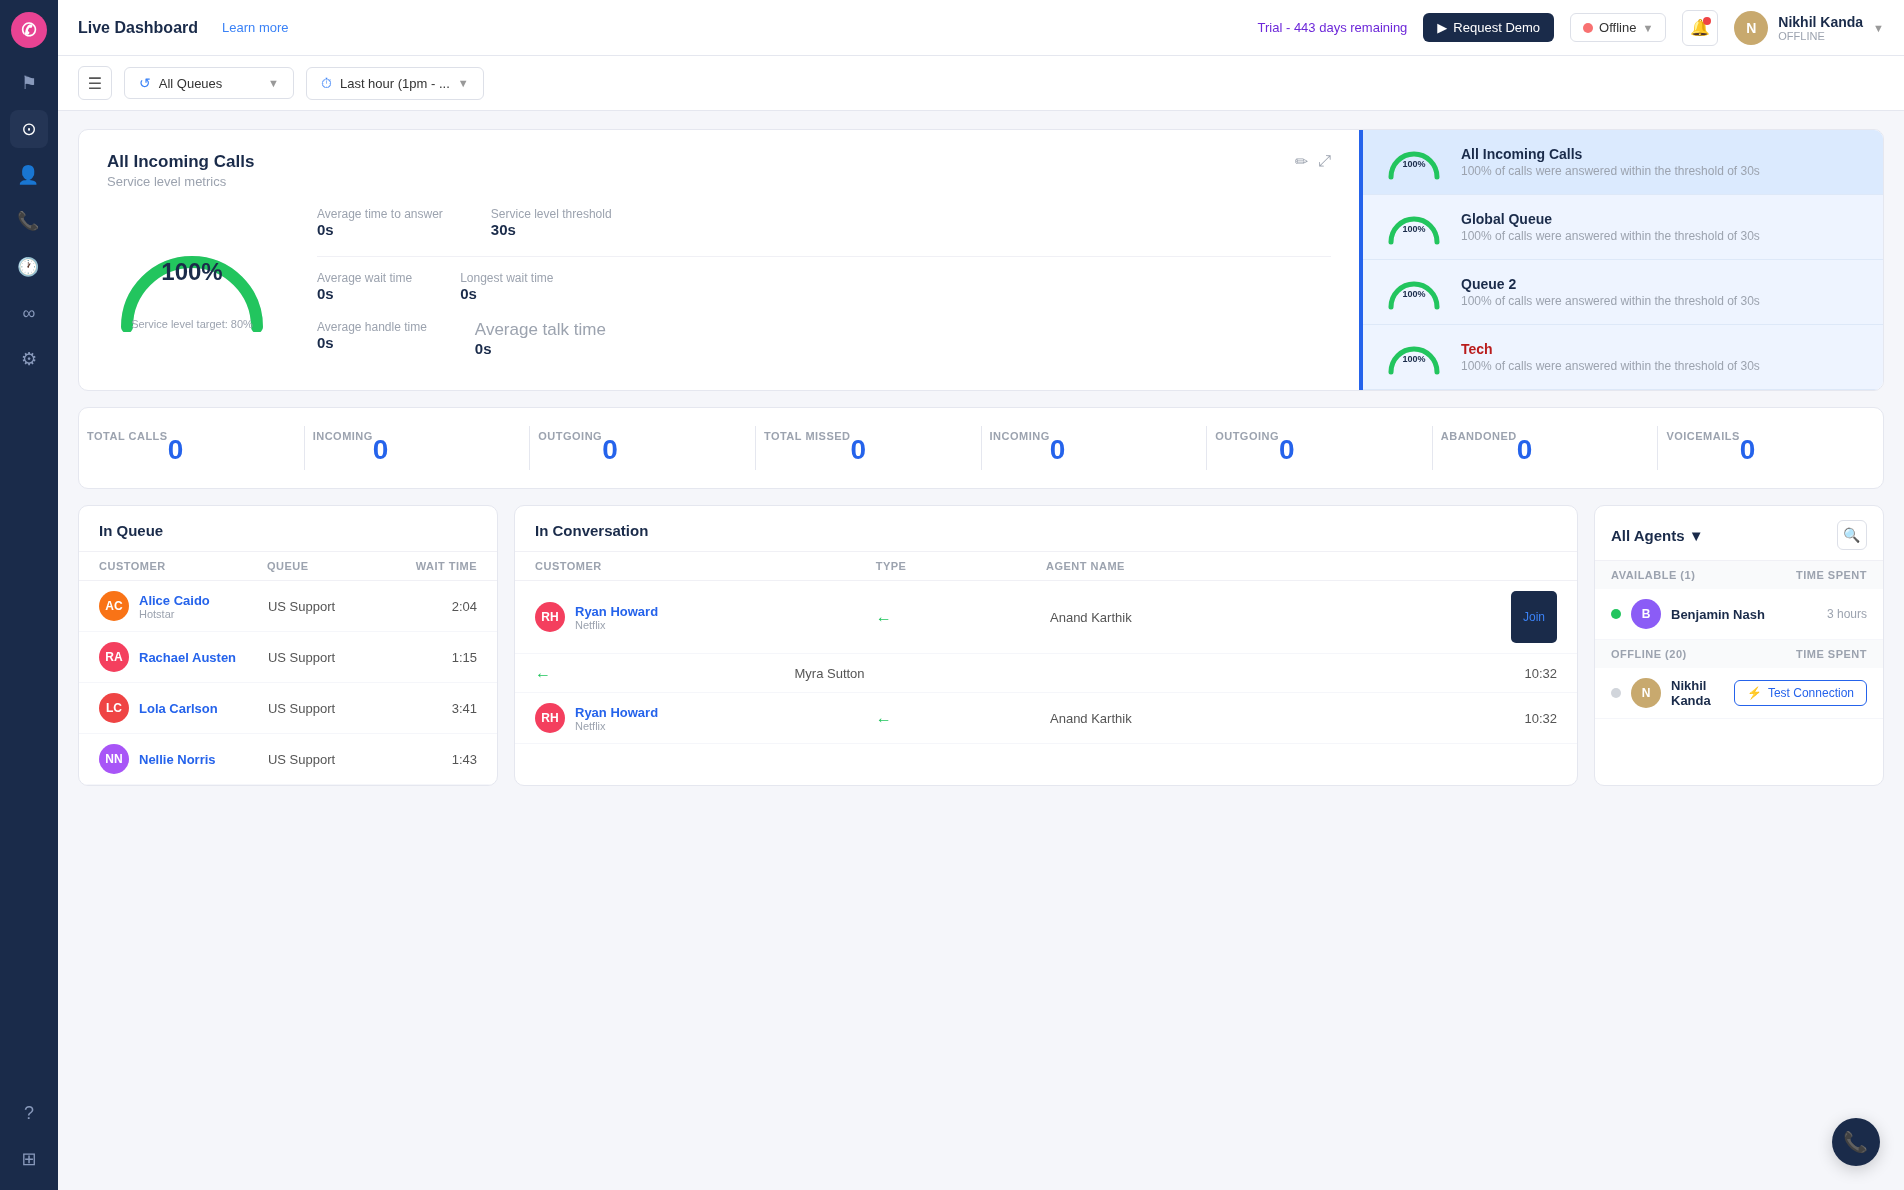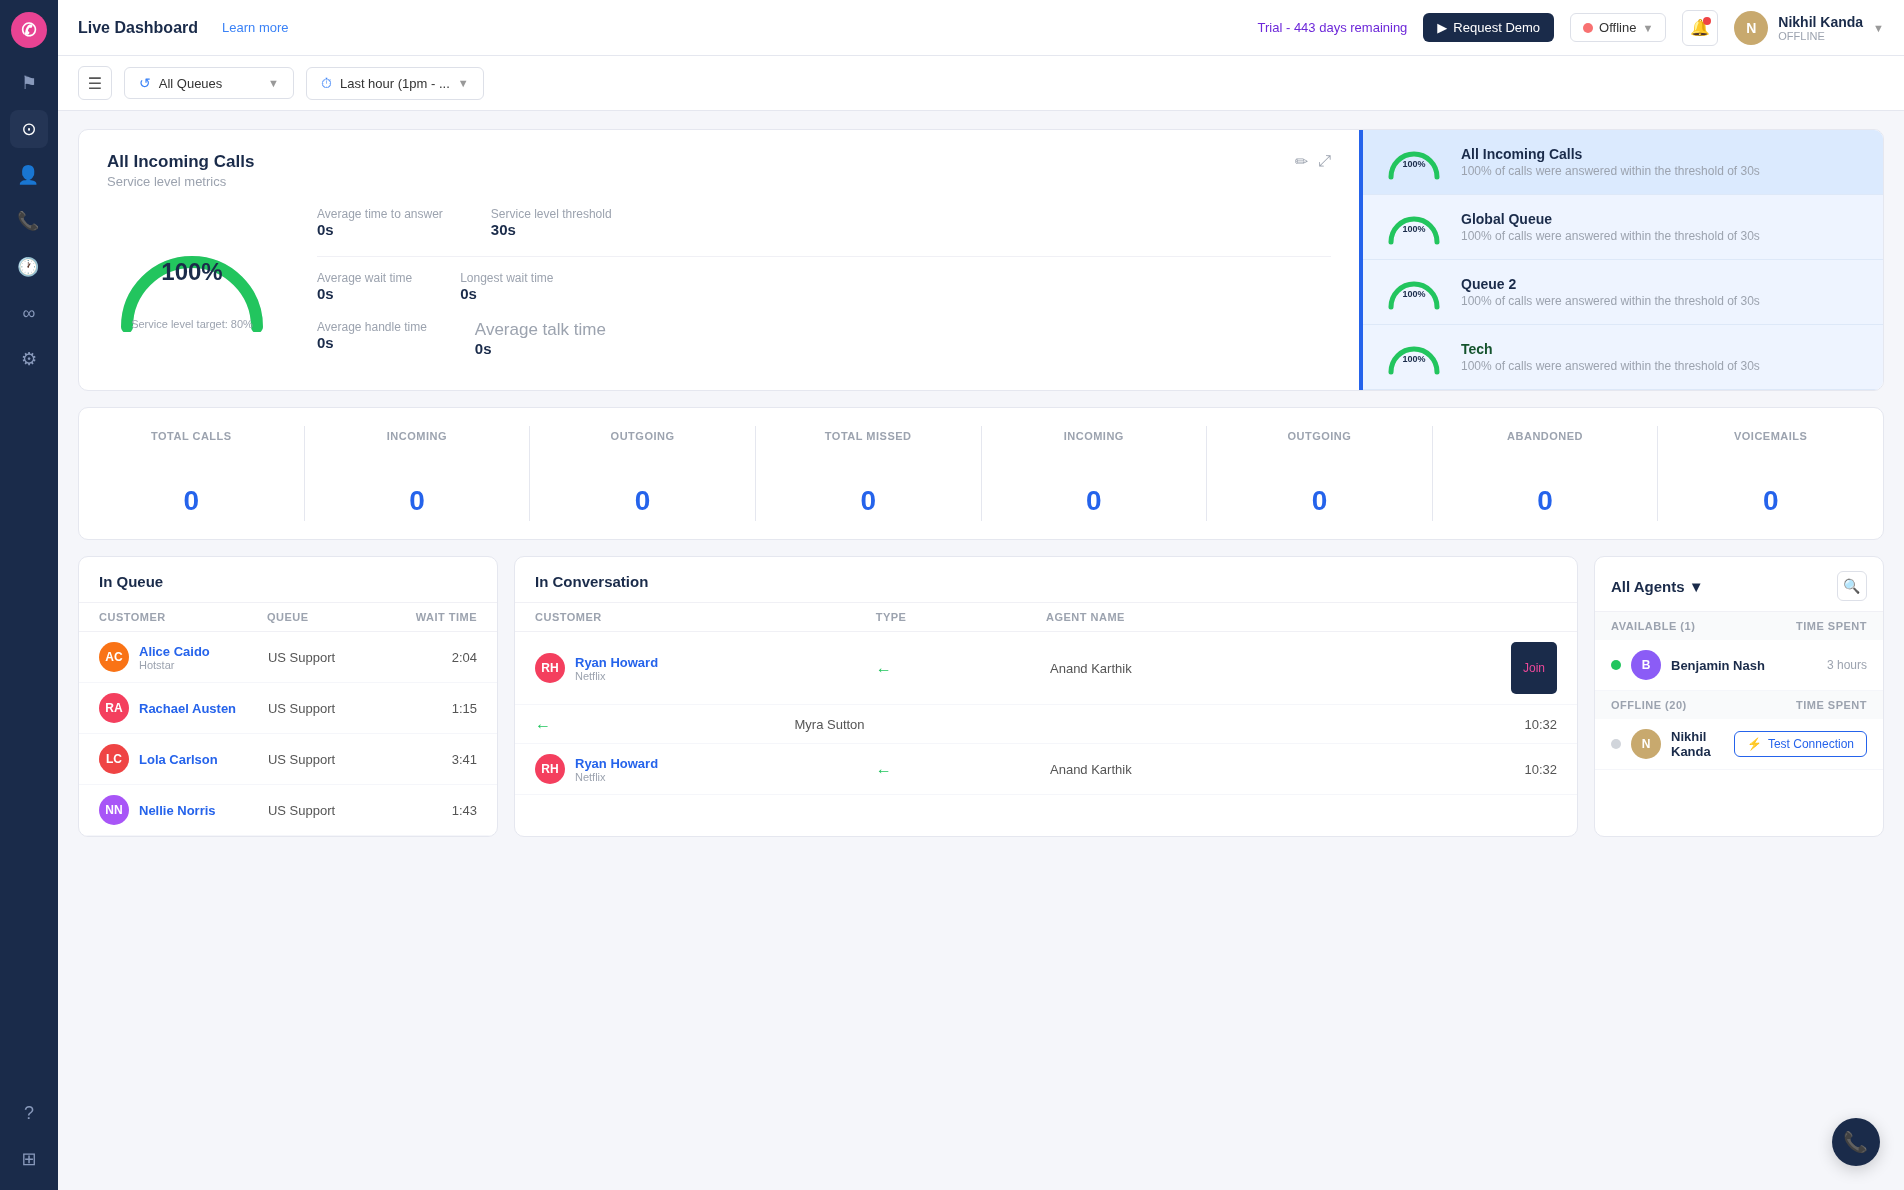--- a/index.html
+++ b/index.html
@@ -178,25 +178,22 @@
     .stats-bar {
       background: #fff;
       border-radius: 10px;
       border: 1px solid #e5e7ef;
       display: flex;
       padding: 18px 0;
     }
     .stat-item {
       flex: 1;
       display: flex;
-      flex-direction: column;
-      align-items: center;
       border-right: 1px solid #e5e7ef;
       padding: 4px 8px;
-      gap: 39px;
     }
     .stat-item:last-child { border-right: none; }
 
     
     .bottom-grid {
       display: flex;
       gap: 16px;
     }
     .bottom-card {
       background: #fff;
@@ -255,21 +252,21 @@
     .conv-table-header { display: flex; padding: 8px 20px; font-size: 11px; font-weight: 600; color: #9ca3af; text-transform: uppercase; letter-spacing: 0.5px; border-bottom: 1px solid #f0f0f5; }
     .conv-col-customer { flex: 2; }
     .conv-col-type { flex: 1; }
     .conv-col-agent { flex: 2; }
     .conv-col-time { flex: 1; text-align: right; }
 
     .conv-row { display: flex; padding: 10px 20px; align-items: center; border-bottom: 1px solid #f5f6fa; gap: 8px; }
     .inbound-icon { color: #22c55e; font-size: 16px; }
     .join-btn {
       background: #1a2b4a;
-      color: #ec4899;
+      color: #3b82f6;
       border: none;
       border-radius: 5px;
       padding: 19px 12px;
       font-size: 12px;
       cursor: pointer;
     }
 
     
     .agents-card-header {
       padding: 14px 16px 10px;
@@ -518,21 +515,21 @@
   </div>
             <div class="queue-row">
     <div style="position:relative;width:58px;height:36px;flex-shrink:0;">
       <svg width="58" height="36" viewBox="0 0 58 36">
         <path d="M 6 33 A 23 23 0 0 1 52 33" fill="none" stroke="#e5e7ef" stroke-width="5" stroke-linecap="round"></path>
         <path d="M 6 33 A 23 23 0 0 1 52 33" fill="none" stroke="#22c55e" stroke-width="5" stroke-linecap="round"></path>
       </svg>
       <div style="position:absolute;top:55%;left:50%;transform:translate(-50%,-50%);font-size:9px;font-weight:700;color:#1a2b4a;white-space:nowrap;">100%</div>
     </div>
     <div>
-      <div style="font-size:14px;font-weight:600;color:#14532d;">Tech</div>
+      <div style="font-size:14px;font-weight:600;color:#b91c1c;">Tech</div>
       <div style="font-size:12px;color:#9ca3af;margin-top:2px;">100% of calls were answered within the threshold of 30s</div>
     </div>
   </div>
           </div>
       </div>
     </div>
 
     <div class="stats-bar">
       <div id="stats-container" style="display:flex;width:100%;">
           <div class="stat-item">

